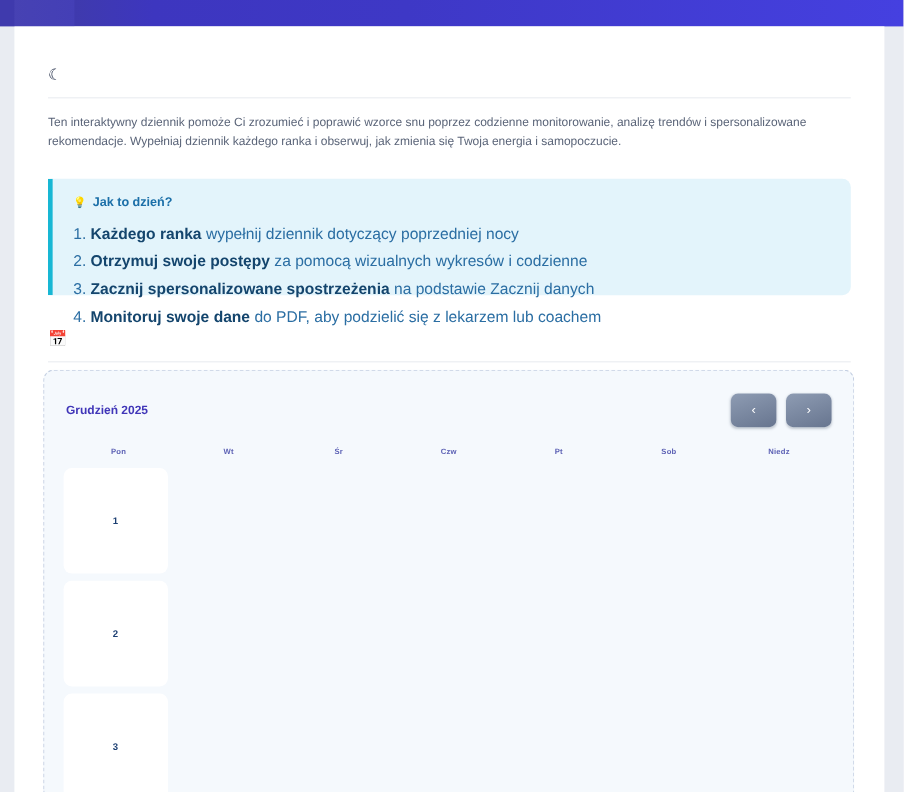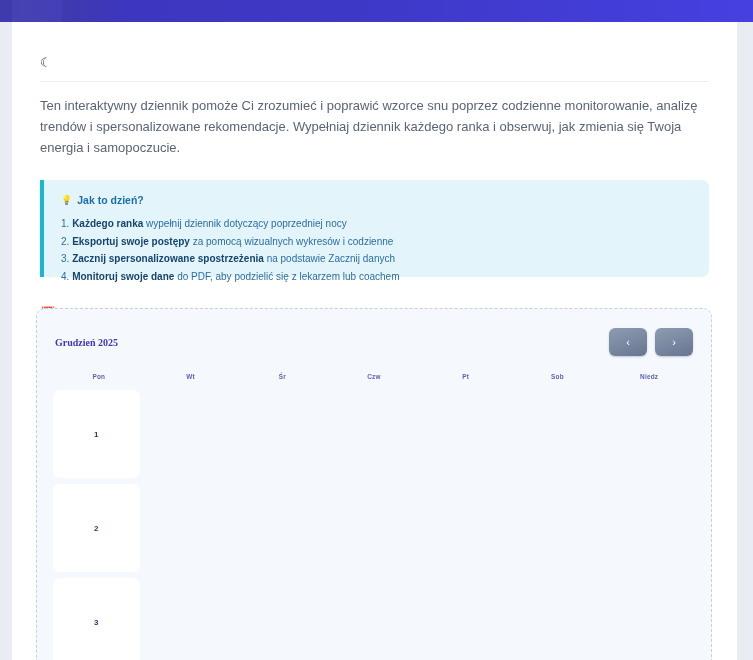--- a/index.html
+++ b/index.html
@@ -70,21 +70,21 @@
     line-height: 1;
     color: #1f2b46;
   }
   .rule {
     margin-top: 12px;
     border-bottom: 1px solid #eceef2;
   }
 
   .lead {
     margin-top: 13px;
-    font-size: 13px;
+    font-size: 10px;
     line-height: 1.62;
     color: #5a6478;
     max-width: 680px;
   }
 
   
   .callout {
     margin-top: 22px;
     background: #e3f4fb;
     border-left: 4px solid #18b7d4;
@@ -102,21 +102,21 @@
     margin-bottom: 9px;
   }
   .callout-title .bulb { font-size: 9px; color:#2a5fcf; }
 
   .callout ol {
     list-style: none;
     counter-reset: cstep;
   }
   .callout li {
     counter-increment: cstep;
-    font-size: 10px;
+    font-size: 13px;
     line-height: 1.75;
     color: #2b6ea3;
     white-space: nowrap;
   }
   .callout li::before {
     content: counter(cstep) ". ";
     color: #2b6ea3;
   }
   .callout li b { color: #14456d; font-weight: bold; }
 
@@ -147,21 +147,20 @@
     display: flex;
     align-items: center;
     justify-content: space-between;
     height: 34px;
   }
   .cal-month {
     font-size: 10px;
     font-weight: bold;
     color: #4036b8;
     padding-left: 4px;
-    font-family: Liberation Serif, serif;
   }
   .nav-group { display: flex; gap: 8px; padding-right: 4px; }
   .nav-btn {
     width: 38px;
     height: 28px;
     border: none;
     border-radius: 6px;
     background: linear-gradient(160deg, #8e9cb3 0%, #67758f 100%);
     box-shadow: 0 1px 2px rgba(40,55,80,.25);
     color: #ffffff;
@@ -231,21 +230,21 @@
       <div class="rule"></div>
       <p class="lead">Ten interaktywny dziennik pomoże Ci zrozumieć i poprawić wzorce snu poprzez codzienne monitorowanie, analizę trendów i spersonalizowane rekomendacje. Wypełniaj dziennik każdego ranka i obserwuj, jak zmienia się Twoja energia i samopoczucie.</p>
 
       <div class="callout">
         <div class="callout-title">
           <span class="bulb">💡</span>
           <span>Jak to dzień?</span>
         </div>
         <ol>
           <li><b>Każdego ranka</b><span> wypełnij dziennik dotyczący poprzedniej nocy</span></li>
-          <li><b>Eksportuj swoje postępy</b><span> za pomocą wizualnych wykresów i codzienne</span></li>
+          <li><b>Otrzymuj swoje postępy</b><span> za pomocą wizualnych wykresów i codzienne</span></li>
           <li><b>Zacznij spersonalizowane spostrzeżenia</b><span> na podstawie Zacznij danych</span></li>
           <li><b>Monitoruj swoje dane</b><span> do PDF, aby podzielić się z lekarzem lub coachem</span></li>
         </ol>
       </div>
 
       <div class="cal-section">
         <div class="section-head">
           <span class="ico">📅</span>
         </div>
         <div class="rule"></div>

